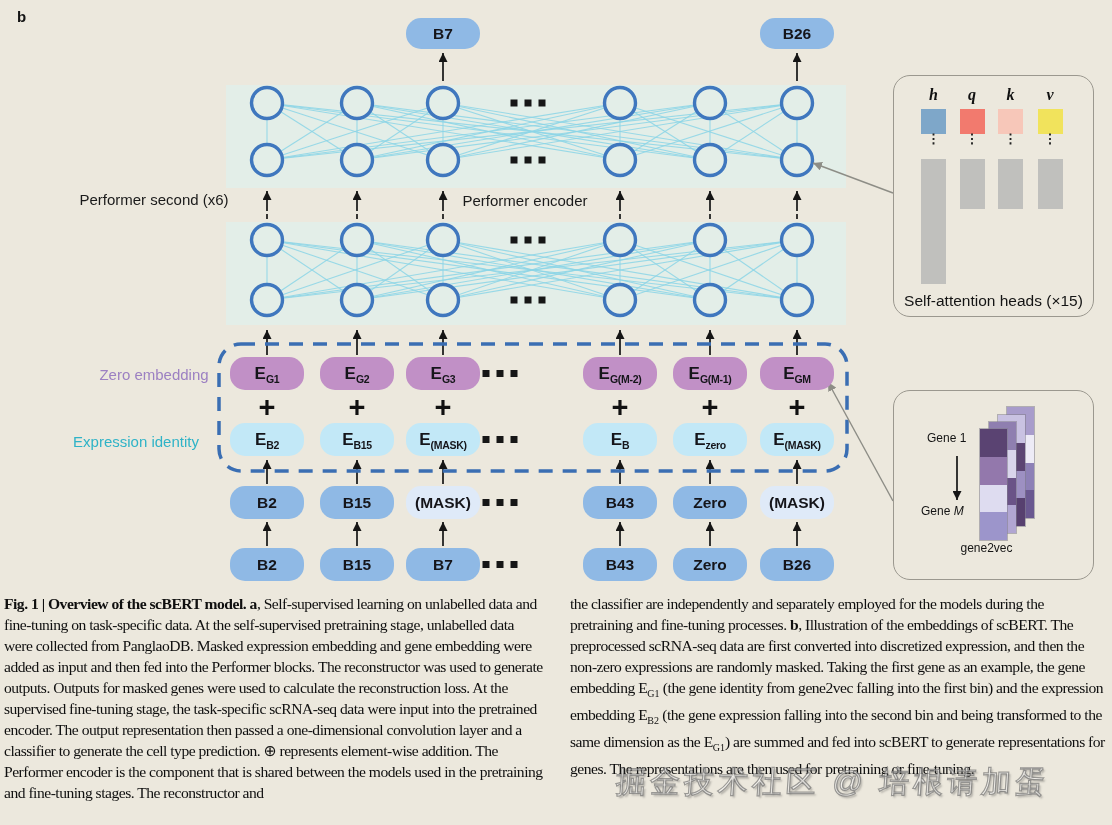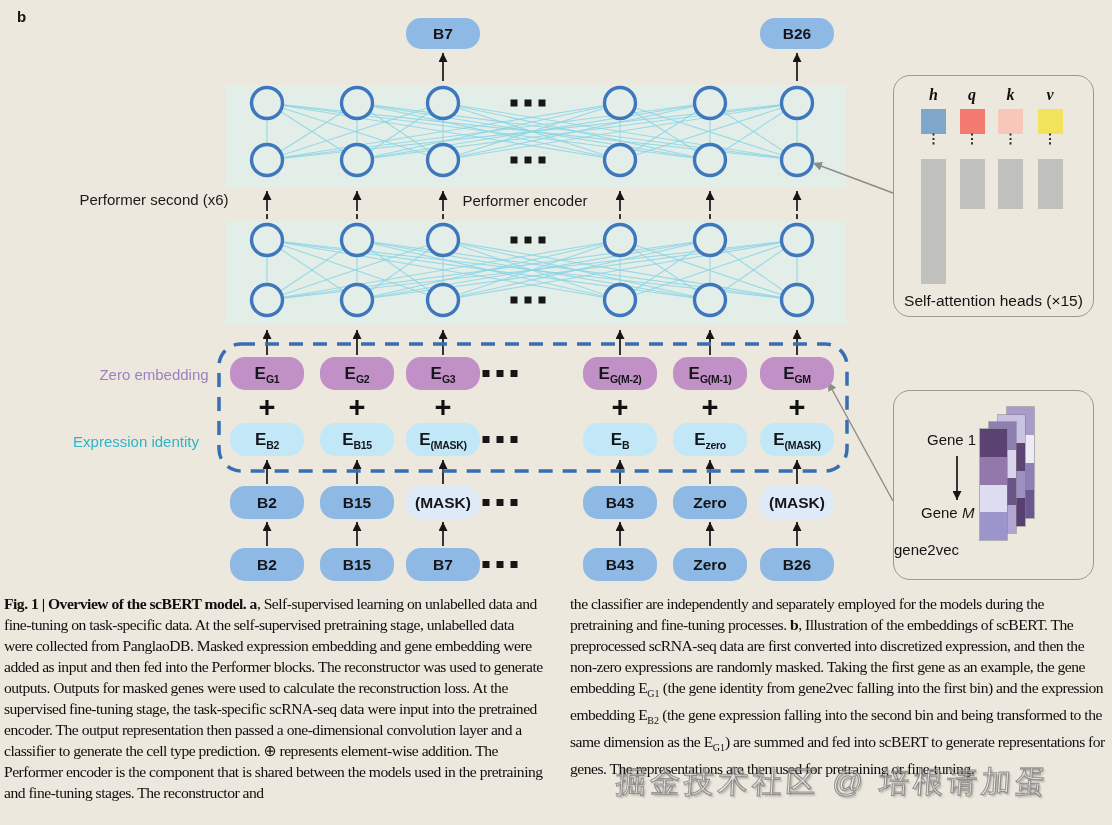--- a/index.html
+++ b/index.html
@@ -19,21 +19,21 @@
   .plus{position:absolute;width:32px;text-align:center;font-size:29px;font-weight:700;color:#111;}
   .panel{position:absolute;border:1.6px solid #9B988F;border-radius:17px;background:transparent;}
   .att-col{position:absolute;width:25px;}
   .att-head{position:absolute;width:25px;text-align:center;font-family:"Liberation Serif",serif;
             font-style:italic;font-weight:bold;font-size:16px;color:#111;}
   .att-sq{position:absolute;width:25px;height:25px;}
   .att-dots{position:absolute;width:25px;text-align:center;font-size:13px;font-weight:bold;color:#222;letter-spacing:0;line-height:7px;}
   .att-stack{position:absolute;width:25px;display:flex;flex-direction:column;gap:1.2px;background:rgba(140,145,150,0.45);}
   .att-stack div{width:25px;flex:none;}
   .att-caption{position:absolute;width:100%;text-align:center;font-size:15.5px;color:#141414;}
-  .g2v-label{position:absolute;font-size:15px;color:#141414;}
+  .g2v-label{position:absolute;font-size:12px;color:#141414;}
   .g2v-card{position:absolute;width:27px;height:111px;display:flex;flex-direction:column;
             border:1px solid rgba(130,125,140,0.55);}
   .g2v-card div{flex:1;}
   .caption-col{position:absolute;top:593px;font-family:"Liberation Serif",serif;font-size:15.6px;
                line-height:21px;letter-spacing:-0.5px;color:#0f0f0f;text-align:left;z-index:2;}
   .caption-col .cb{font-weight:bold;}
   .caption-col sub{font-size:10px;letter-spacing:0;}
   .watermark{position:absolute;left:616px;top:762px;z-index:5;font-size:30px;letter-spacing:4px;
              color:rgba(255,255,255,0.5);-webkit-text-stroke:1.2px rgba(95,95,95,0.6);
              text-shadow:2px 2px 2px rgba(70,70,70,0.35);white-space:nowrap;transform:skewX(-4deg);}
@@ -261,21 +261,21 @@
             <div class="" style="background: rgb(241, 227, 92);"></div>
           </div>
         </div>
       </div>
 
     <div class="panel" id="gene2vec-panel" style="left:893px;top:390px;width:199px;height:188px;">
       <div class="g2v-label" style="left:33px;top:40px;">Gene 1</div>
       <div class="g2v-label" style="left:27px;top:113px;">
         <span>Gene </span><i>M</i>
       </div>
-      <div class="g2v-label" style="left:0;top:150px;width:185px;">gene2vec</div>
+      <div class="g2v-label" style="left:0;top:150px;width:185px;text-align:center;">gene2vec</div>
     <div class="g2v-card" style="left: 112px; top: 15px;">
           <div class="" style="background: rgb(168, 156, 203);"></div>
           <div class="" style="background: rgb(237, 235, 246);"></div>
           <div class="" style="background: rgb(141, 128, 182);"></div>
           <div class="" style="background: rgb(106, 88, 144);"></div>
         </div>
         <div class="g2v-card" style="left: 103px; top: 23px;">
           <div class="" style="background: rgb(201, 194, 226);"></div>
           <div class="" style="background: rgb(92, 69, 115);"></div>
           <div class="" style="background: rgb(157, 144, 194);"></div>

